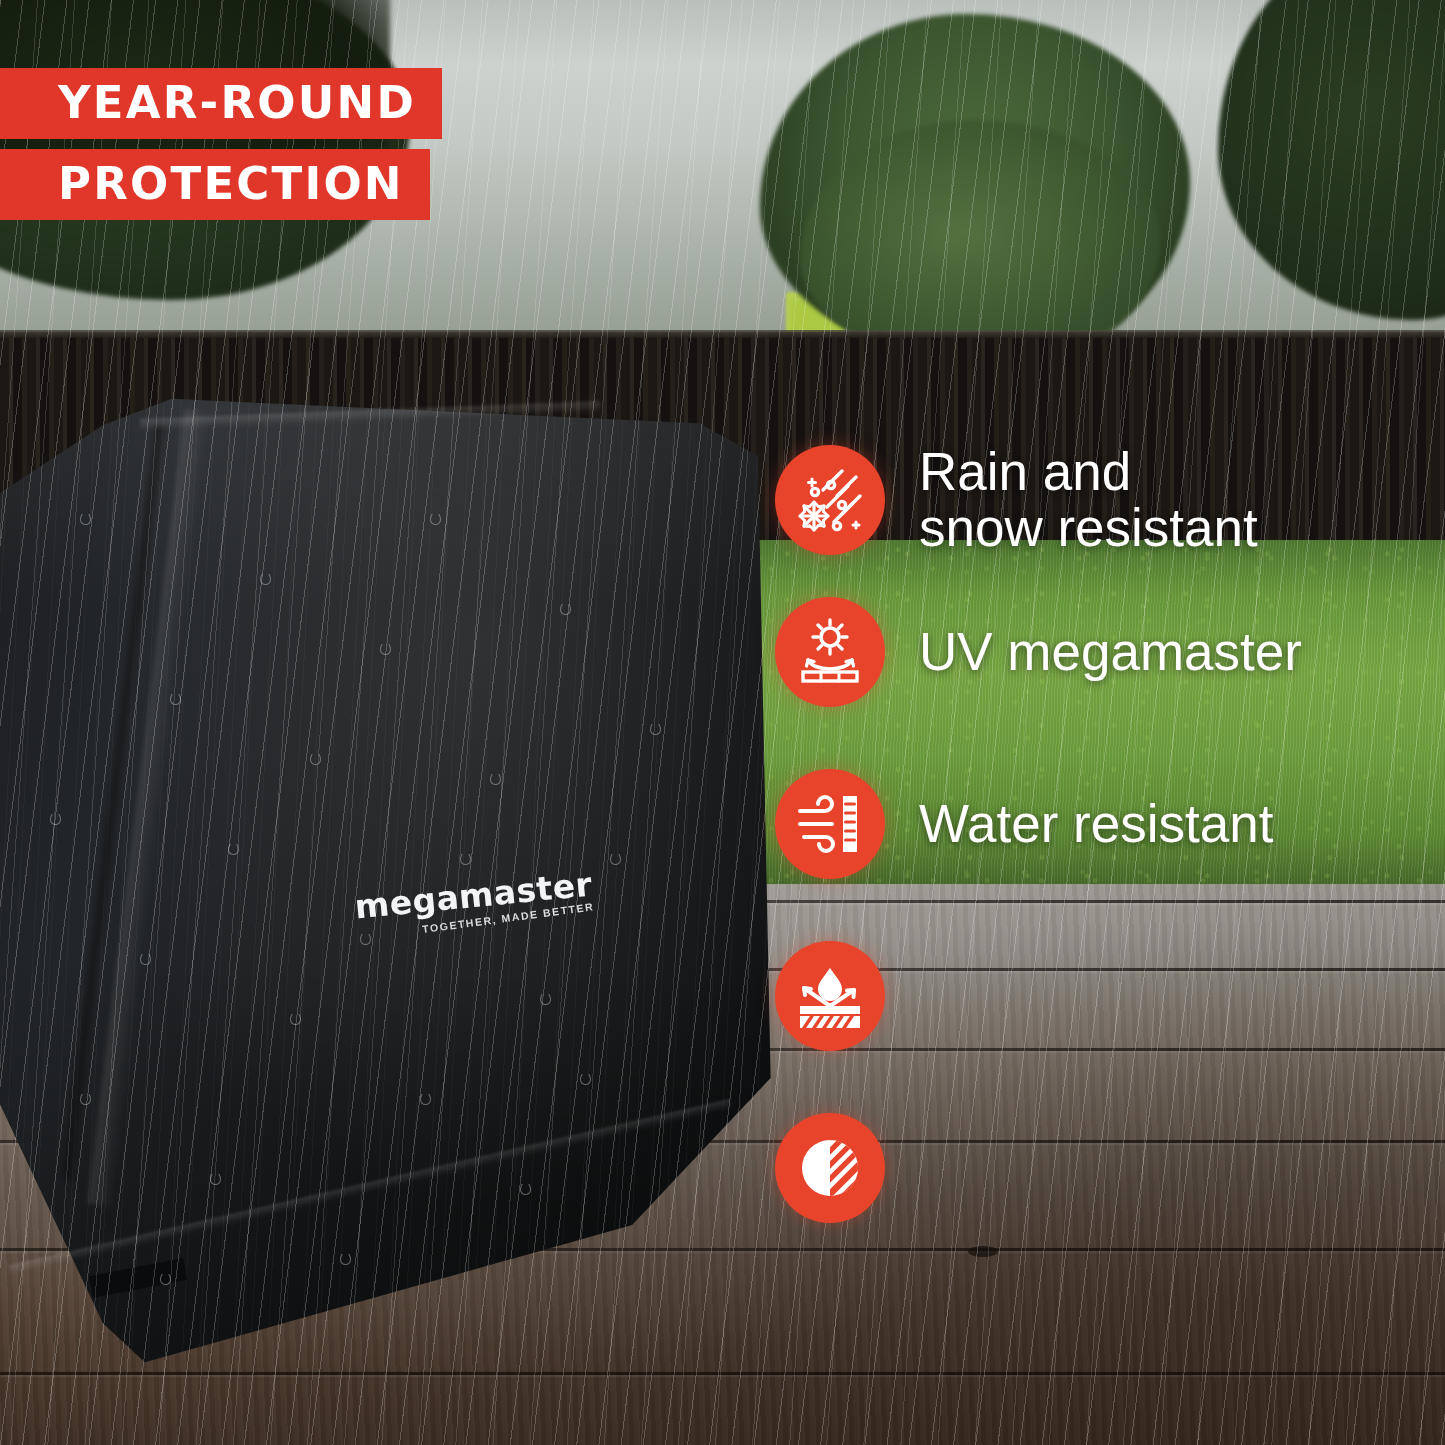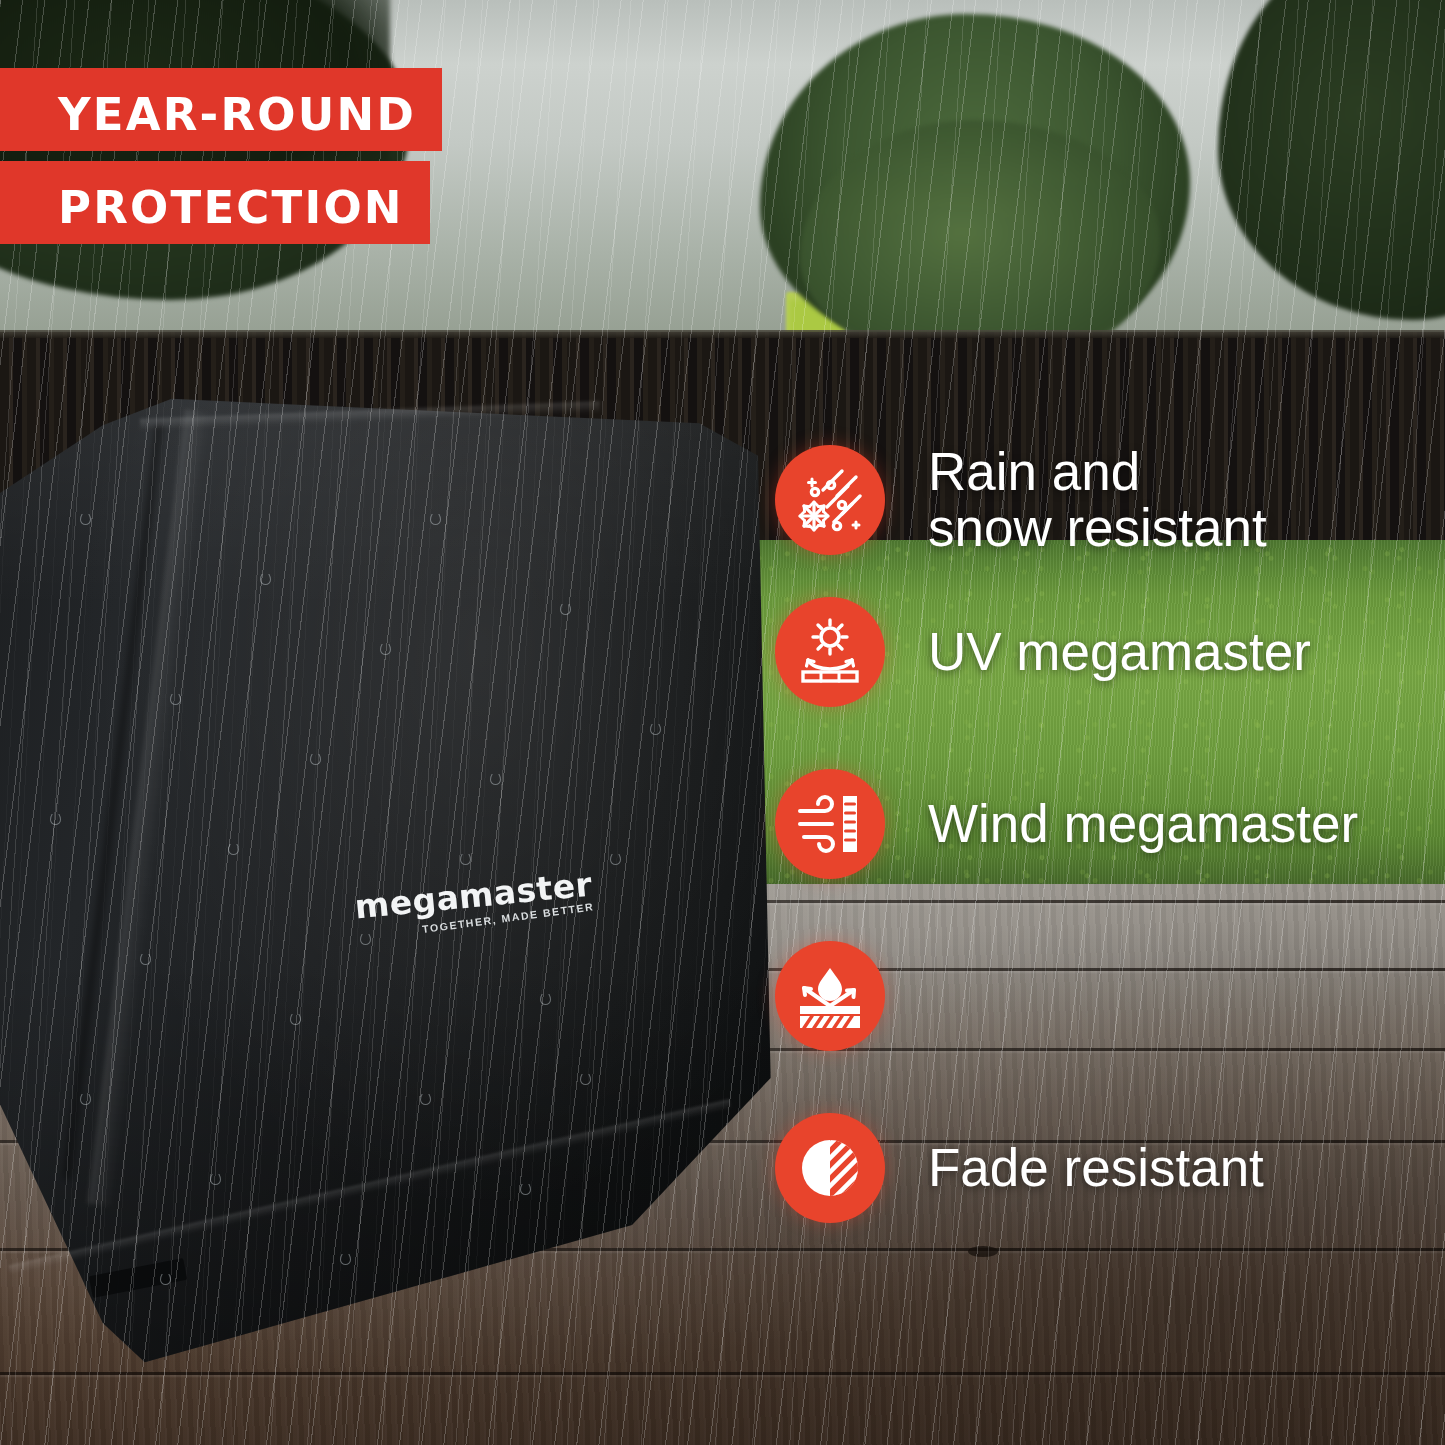--- a/index.html
+++ b/index.html
@@ -122,32 +122,32 @@
 
   
   .rain{position:absolute;inset:0;pointer-events:none;opacity:.55;
      background:repeating-linear-gradient(97deg,rgba(255,255,255,.40) 0px,rgba(255,255,255,.40) 1px,rgba(255,255,255,0) 1px,rgba(255,255,255,0) 22px);}
   .rain2{position:absolute;inset:0;pointer-events:none;opacity:.28;
      background:repeating-linear-gradient(94deg,rgba(255,255,255,.5) 0px,rgba(255,255,255,.5) 1px,rgba(255,255,255,0) 1px,rgba(255,255,255,0) 37px);}
 
   
   .headline{position:absolute;left:0;top:68px;}
   .hl-bar{background:#e0372a;color:#fff;font-weight:700;letter-spacing:2.2px;
-     font-size:45px;line-height:1;padding:24px 26px 14px 58px;display:inline-block;
+     font-size:45px;line-height:1;padding:12px 26px 14px 58px;display:inline-block;
      font-family:"DejaVu Sans","Liberation Sans",sans-serif;}
   .hl-bar2{margin-top:10px;}
 
   
   .features{position:absolute;left:775px;top:425px;}
   .feature{display:flex;align-items:center;height:110px;margin-bottom:62px;}
   .badge{width:110px;height:110px;border-radius:50%;background:#e8442c;
      flex:0 0 110px;display:flex;align-items:center;justify-content:center;
      box-shadow:0 0 18px rgba(232,68,44,.35);}
   .badge svg{display:block;}
-  .feat-label{color:#fff;font-size:53px;line-height:1.06;margin-left:43px;white-space:pre-line;
+  .feat-label{color:#fff;font-size:53px;line-height:1.06;margin-left:34px;white-space:pre-line;
      font-family:"Liberation Sans","DejaVu Sans",sans-serif;font-weight:400;
      text-shadow:0 2px 8px rgba(0,0,0,.55);}
   .feature.two-line{height:150px;margin-bottom:22px;}
 </style>
 </head>
 <body>
 
 <div class="stage">
 
   <div class="scene">
@@ -315,21 +315,21 @@
           <rect x="53" y="12" width="14" height="56" fill="#fff" stroke="none"></rect>
           <g stroke="#e8442c" stroke-width="3">
             <line x1="55.5" y1="20" x2="64.5" y2="20"></line>
             <line x1="55.5" y1="29" x2="64.5" y2="29"></line>
             <line x1="55.5" y1="38" x2="64.5" y2="38"></line>
             <line x1="55.5" y1="47" x2="64.5" y2="47"></line>
             <line x1="55.5" y1="56" x2="64.5" y2="56"></line>
           </g>
         </svg>
       </div>
-      <div class="feat-label">Wind megamaster</div>
+      <div class="feat-label">Water resistant</div>
     </div>
 
     <div class="feature">
       <div class="badge">
         <svg width="80" height="80" viewBox="0 0 80 80" fill="none" stroke="#fff" stroke-width="4" stroke-linecap="round">
           <path d="M40 12c-7 10-12 15-12 21a12 12 0 0 0 24 0c0-6-5-11-12-21z" fill="#fff" stroke="none"></path>
           <path d="M14 32l26 18"></path>
           <path d="M14 32l1 7M14 32l7 1"></path>
           <path d="M40 50l24-16"></path>
           <path d="M64 34l-7 0.5M64 34l-.5 7"></path>
@@ -367,17 +367,16 @@
                 <line x1="30" y1="54" x2="80" y2="4"></line>
                 <line x1="30" y1="68" x2="84" y2="14"></line>
                 <line x1="34" y1="80" x2="86" y2="28"></line>
                 <line x1="48" y1="84" x2="88" y2="44"></line>
                 <line x1="62" y1="86" x2="90" y2="58"></line>
               </g>
             </g>
           </g>
         </svg>
       </div>
-      <div class="feat-label">Fade resistant</div>
     </div>
 
   </div>
 </div>
 
 </body></html>

